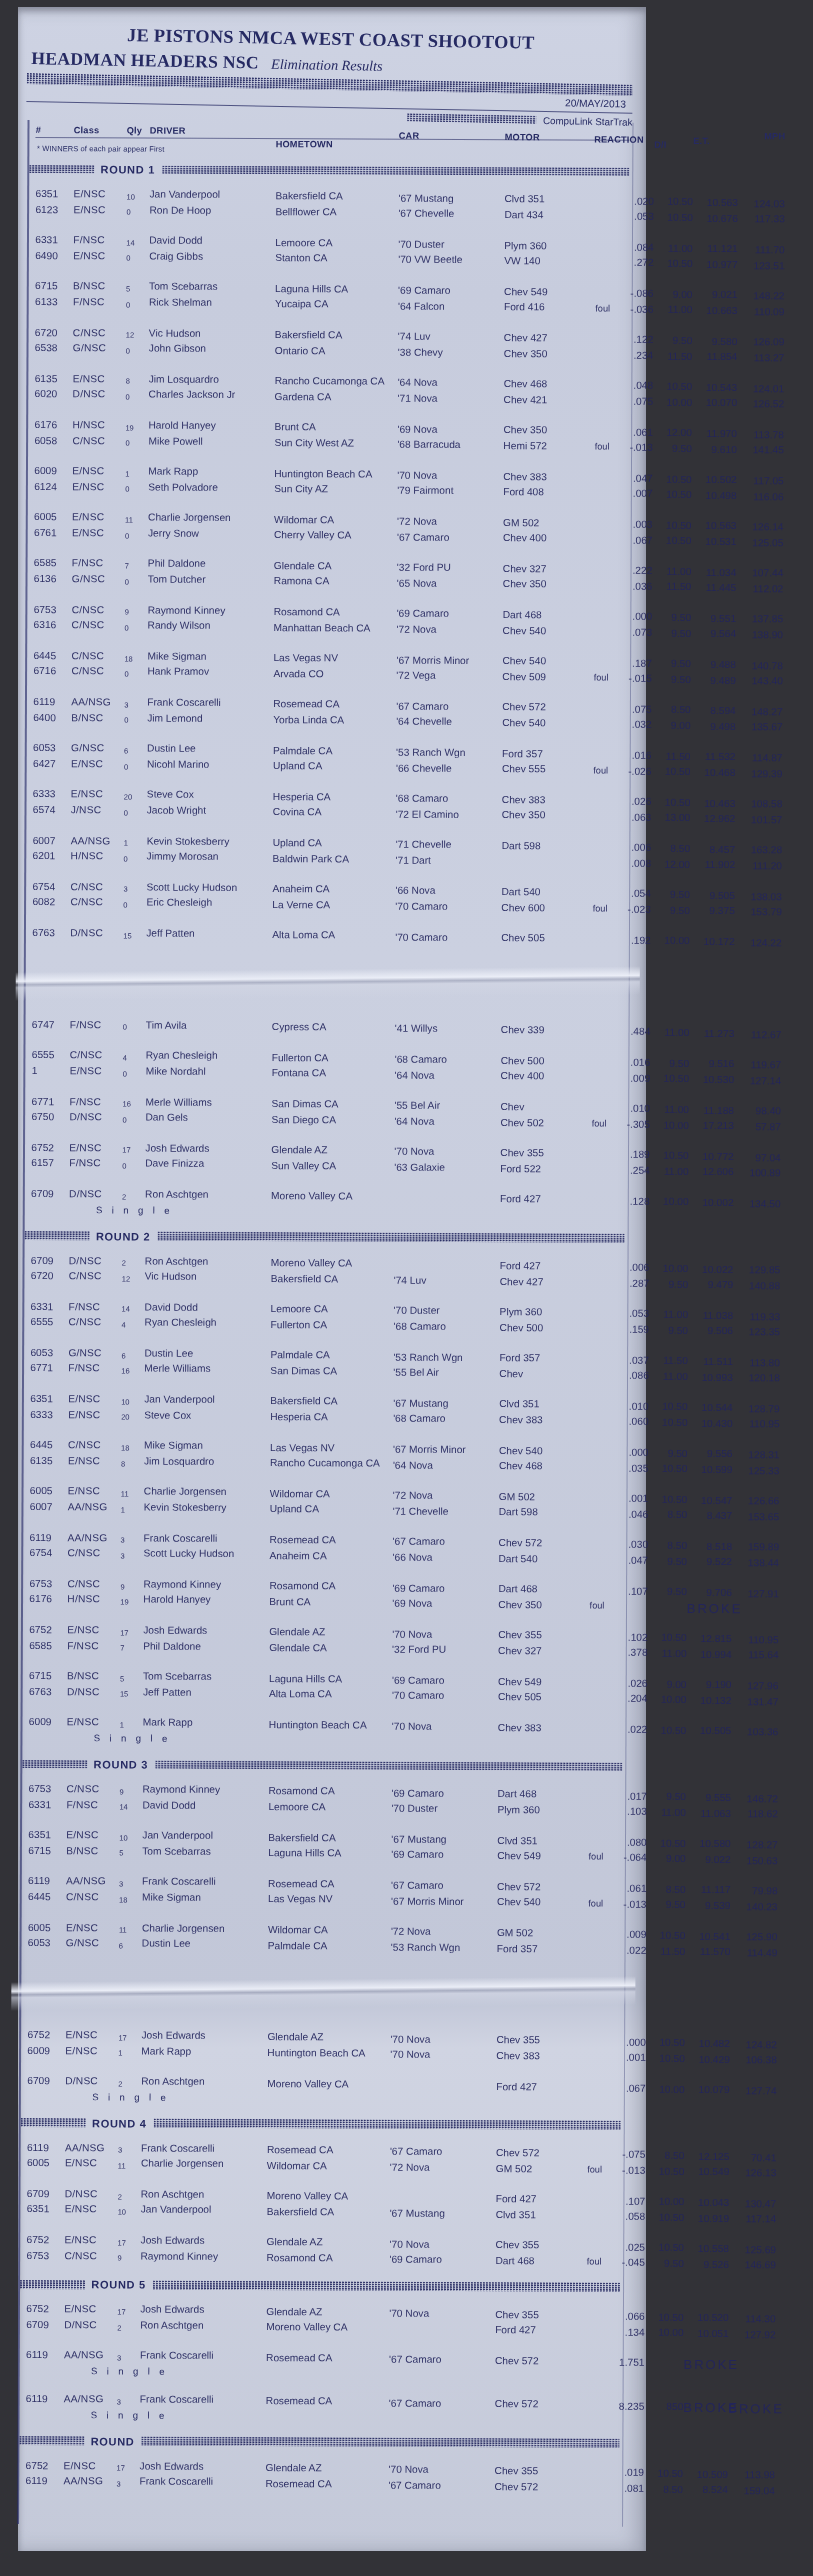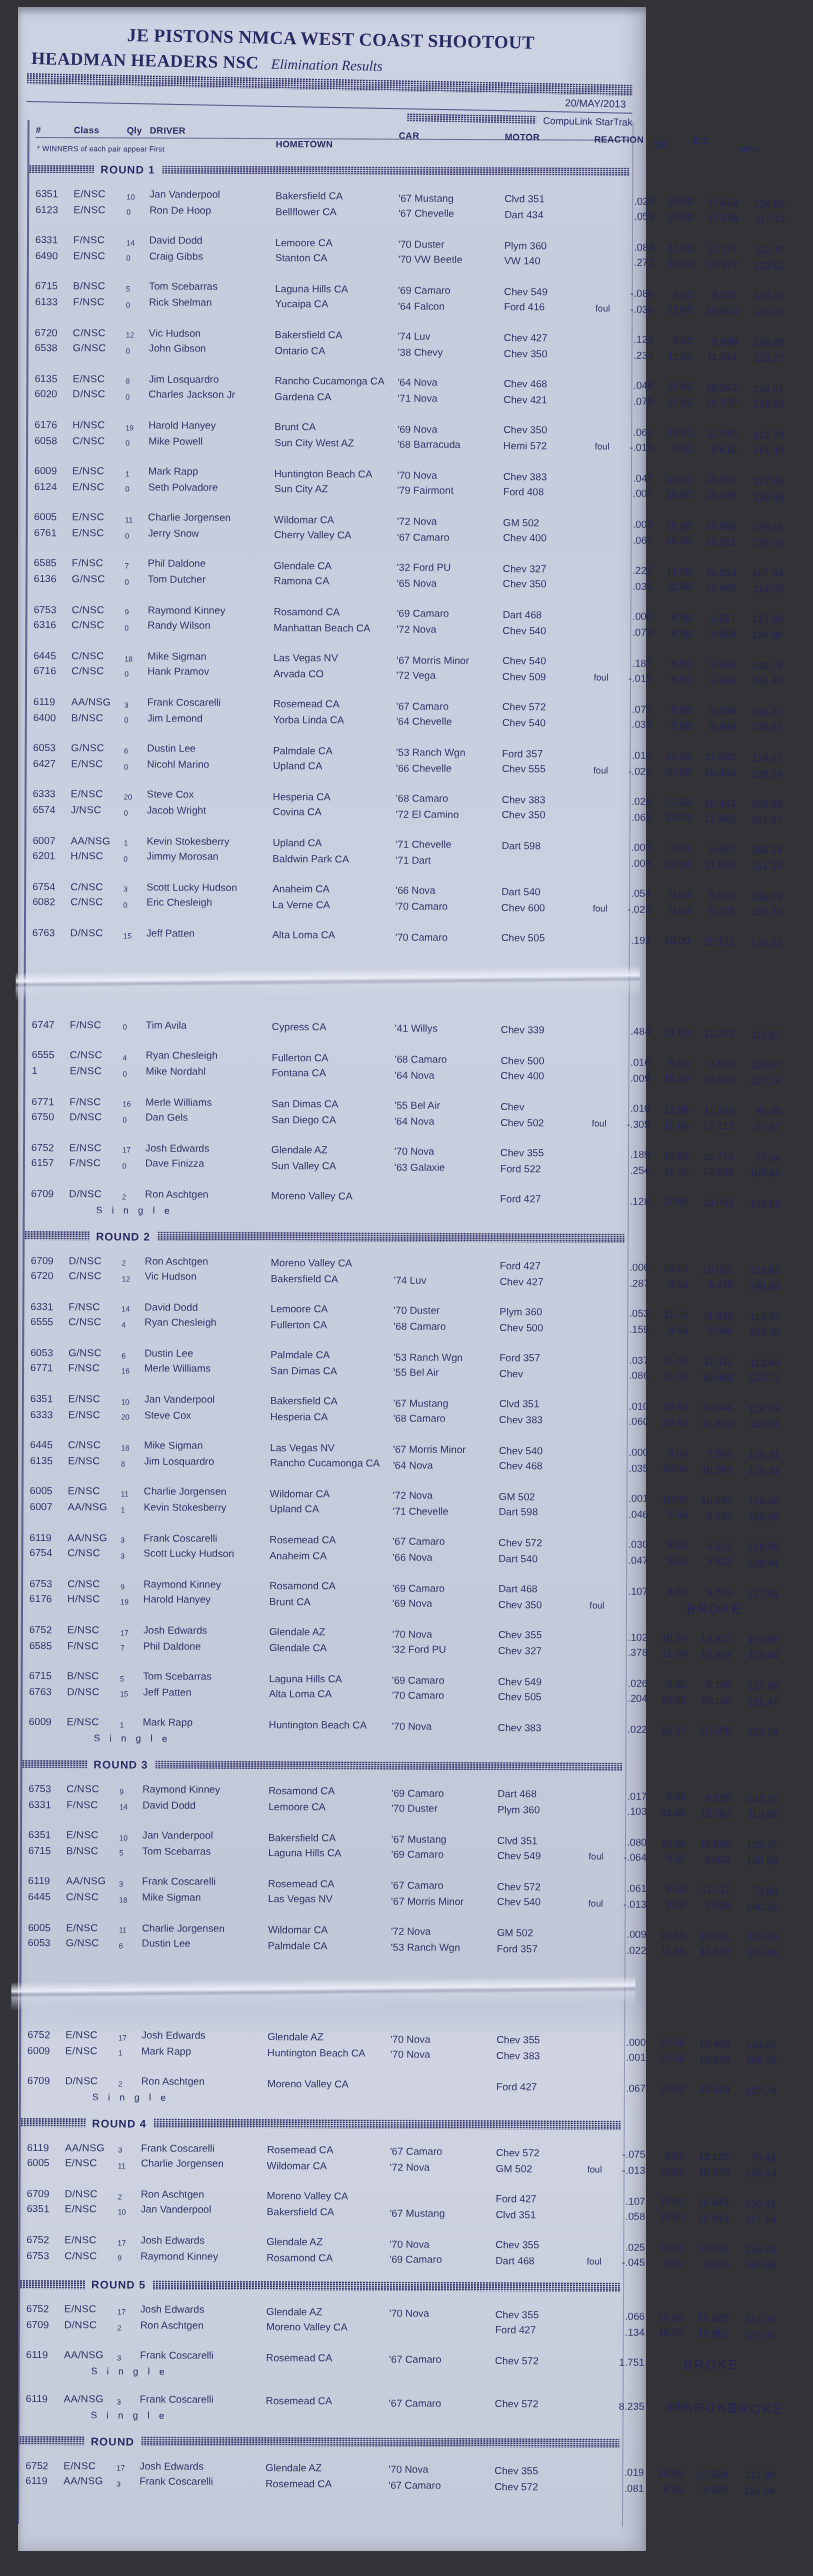--- a/index.html
+++ b/index.html
@@ -24,21 +24,21 @@
   .compulink-row{display:flex;justify-content:flex-end;align-items:center;gap:6.8px;margin:2.7px 0 4.1px;}
   .compulink-row .dots{width:129px;height:8.1px;}
   .compulink{font-size:9.8px;}
   .table-body{border-left:2px double rgba(40,44,104,.65);border-right:1px solid rgba(40,44,104,.35);padding:2.7px 2.7px 20.3px 6.8px;margin-top:2.7px;}
   .grid{display:grid;grid-template-columns:38px 53px 23px 126px 123px 106px 79px 28.5px 42px 39px 45px 47px;}
   .colheads{font-size:9.2px;font-weight:bold;letter-spacing:0.2px;margin:2.7px 0 1.4px;}
   .colheads span{position:relative;}
   .ch1{grid-column:1}.ch2{grid-column:2}.ch3{grid-column:3}.ch4{grid-column:4}
   .ch5{grid-column:5;top:13px}.ch6{grid-column:6;top:3.4px}.ch7{grid-column:7;top:4.7px}
   .ch8{grid-column:8/span 2;top:6.1px;text-align:center}.ch9{grid-column:10;top:12px;text-align:left}
-  .ch10{grid-column:11;top:7.5px;text-align:left}.ch11{grid-column:12;top:16px;}
+  .ch10{grid-column:11;top:7.5px;text-align:left}.ch11{grid-column:12;top:3px;text-align:right}
   .note{font-size:7.5px;margin:6.8px 0 5.4px 1.4px;letter-spacing:0.1px;}
   .round-header{display:flex;align-items:center;margin:9.5px 0 11px -6.8px;}
   .round-header .lead{width:65px;height:8.8px;margin-right:6.8px;}
   .round-header .tail{flex:1;height:8.8px;margin-left:6.8px;}
   .round-label{font-size:11px;font-weight:bold;letter-spacing:0.7px;white-space:nowrap;}
   .pair{margin-bottom:15px;}
   .row{font-size:10.2px;line-height:15.6px;color:rgba(34,37,92,.93);}
   .row span{position:relative;white-space:nowrap;}
   .c-num{grid-column:1}.c-cls{grid-column:2;letter-spacing:0.2px}
   .c-qly{grid-column:3;font-size:7.5px;top:2.7px}
@@ -972,21 +972,21 @@
               <span class="c-num">6752</span>
               <span class="c-cls">E/NSC</span>
               <span class="c-qly">17</span>
               <span class="c-driver">Josh Edwards</span>
               <span class="c-hometown">Glendale AZ</span>
               <span class="c-car">'70 Nova</span>
               <span class="c-motor">Chev 355</span>
               <span class="c-foul"></span>
               <span class="c-reaction">.102</span>
               <span class="c-di">10.50</span>
-              <span class="c-et">14.920</span>
+              <span class="c-et">12.815</span>
               <span class="c-mph">110.95</span>
             </div>
             <div class="grid row">
               <span class="c-num">6585</span>
               <span class="c-cls">F/NSC</span>
               <span class="c-qly">7</span>
               <span class="c-driver">Phil Daldone</span>
               <span class="c-hometown">Glendale CA</span>
               <span class="c-car">'32 Ford PU</span>
               <span class="c-motor">Chev 327</span>

